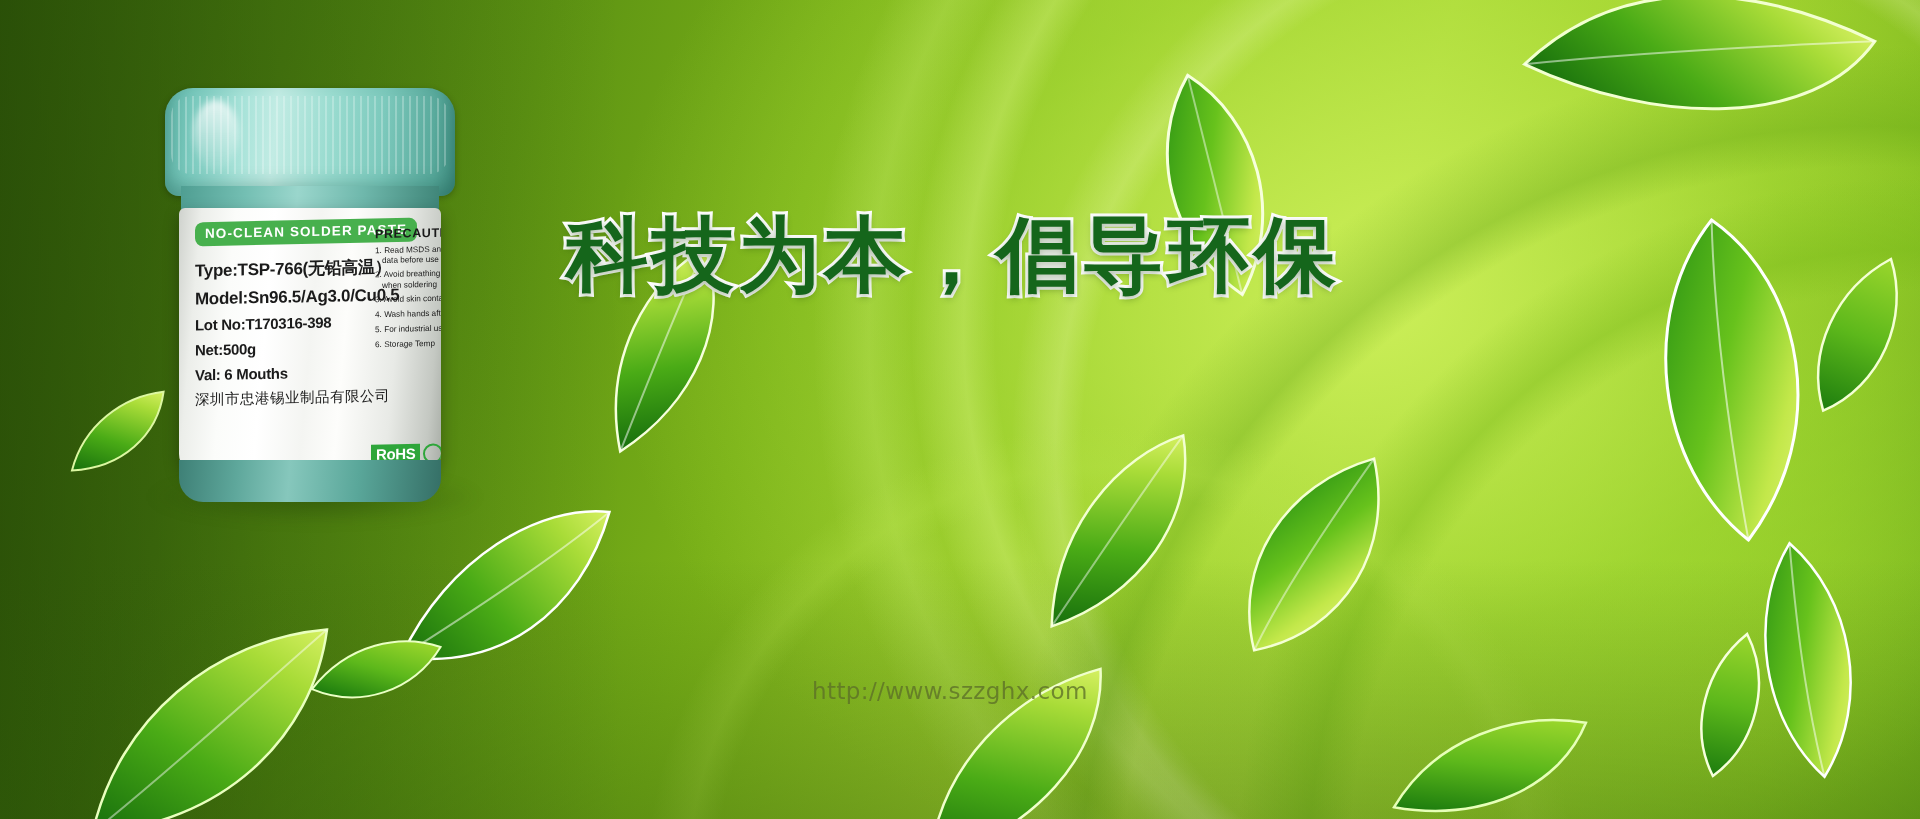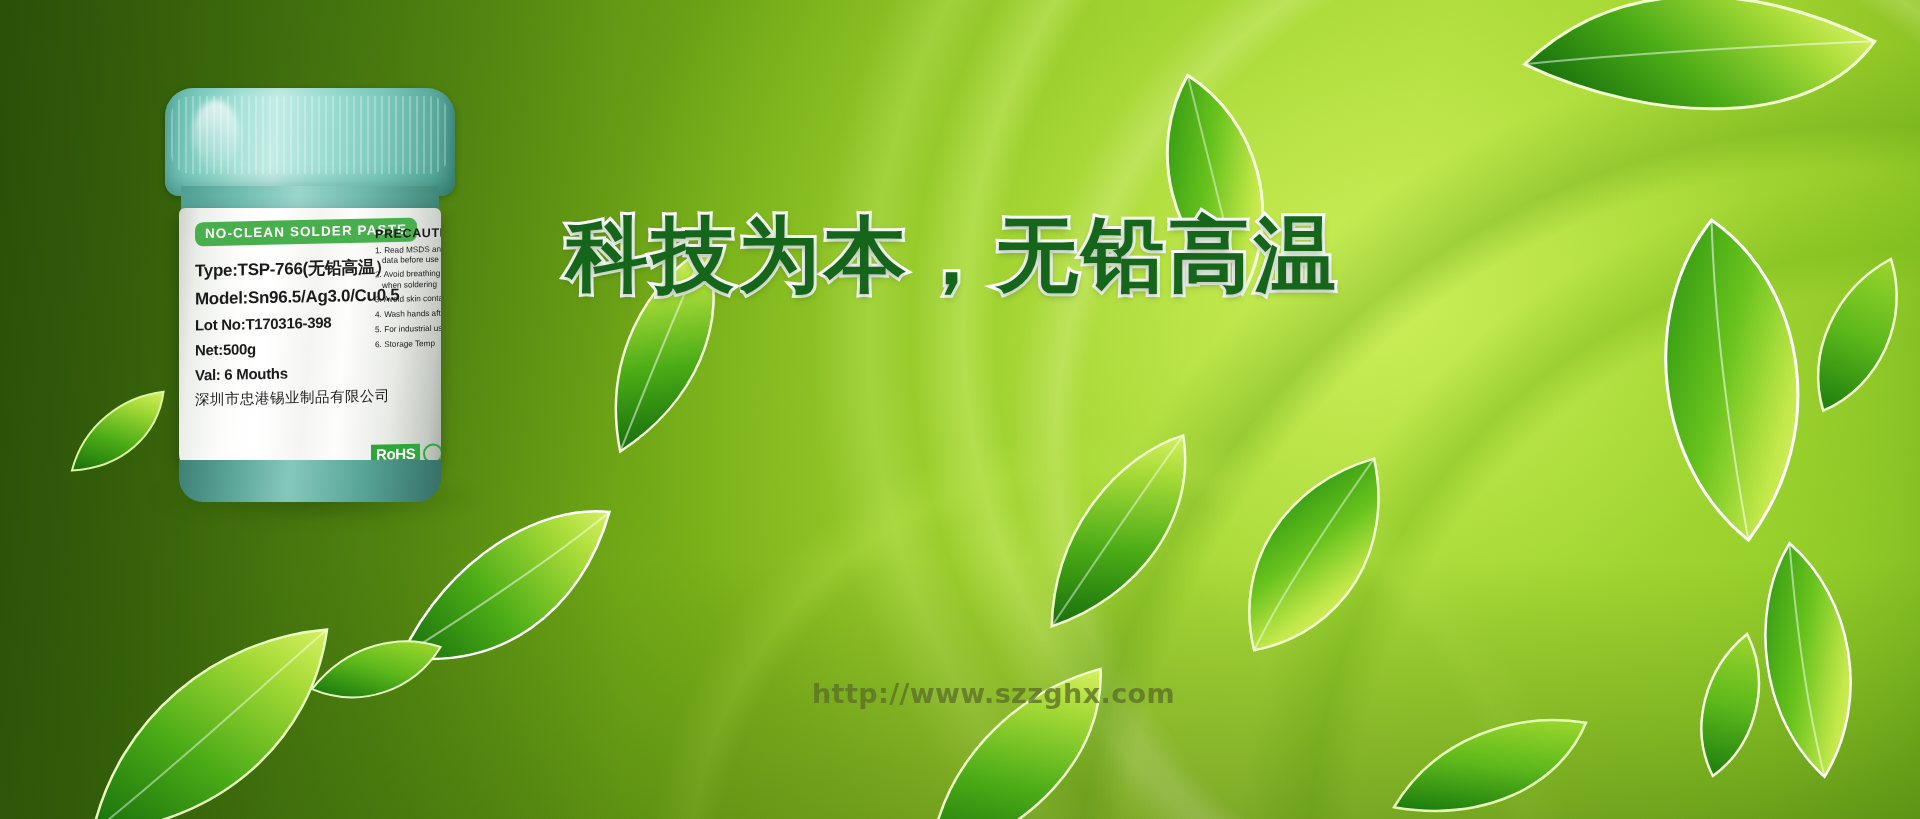--- a/index.html
+++ b/index.html
@@ -118,21 +118,21 @@
     font-family:"DejaVu Sans", sans-serif; font-weight:bold;
     font-size:56px; line-height:1; letter-spacing:3px;
     color:#ffffff;
     -webkit-text-stroke:5px #2f8a1f; paint-order:stroke fill;
     text-shadow:0 3px 6px rgba(25,70,0,0.35);
     white-space:nowrap;
   }
   .url{
     position:absolute; left:812px; top:678px;
     font-family:"DejaVu Sans", sans-serif;
-    font-size:27px; font-weight:bold; letter-spacing:0.4px;
+    font-size:23px; font-weight:normal; letter-spacing:0.4px;
     color:rgba(92,112,40,0.78);
     white-space:nowrap;
   }
 </style>
 </head>
 <body>
 
 <div class="banner">
 
   <div class="swirl sw1"></div>
@@ -322,18 +322,18 @@
           <div class="rohs-box">RoHS</div>
           <div class="rohs-circle"></div>
         </div>
 
       </div>
     </div>
 
     <div class="jar-base"></div>
   </div>
 
-  <div class="headline">科技为本，无铅高温</div>
+  <div class="headline">科技为本，倡导环保</div>
 
 
   <div class="url">http://www.szzghx.com</div>
 
 </div>
 
 </body></html>

